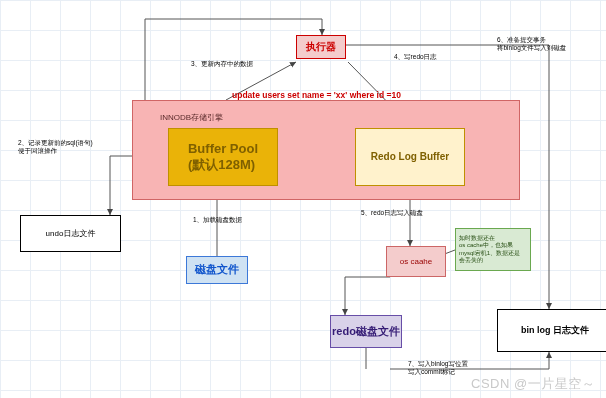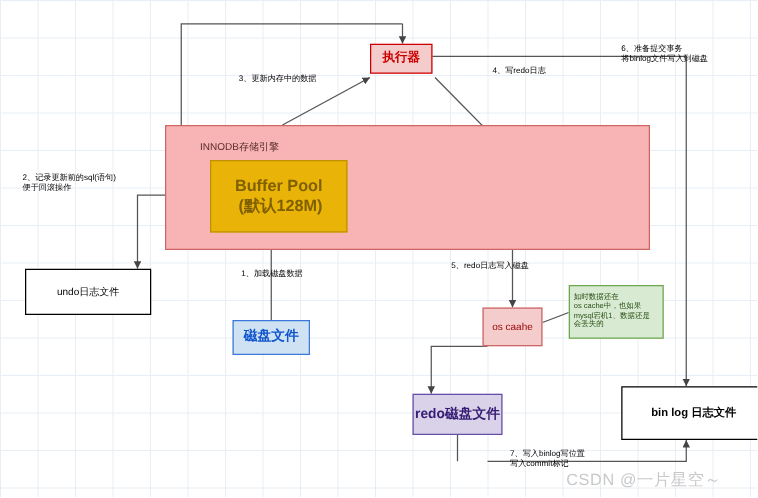--- a/index.html
+++ b/index.html
@@ -24,21 +24,21 @@
       linear-gradient(to right, #e8eef5 1px, transparent 1px),
       linear-gradient(to bottom, #e8eef5 1px, transparent 1px);
     background-size: 30px 30px;
   }
   .box {
     position: absolute;
     box-sizing: border-box;
     display: flex;
     align-items: center;
     justify-content: center;
-    text-align: right;
+    text-align: left;
     line-height: 1.25;
     white-space: pre-line;
   }
   .lbl {
     position: absolute;
     color: #000;
     white-space: pre-line;
     line-height: 1.3;
   }
   svg.lines {
@@ -91,36 +91,39 @@
 
       <path d="M455,250 L434,258"></path>
     </g>
   </svg>
 
   <div class="box" style="left:132px; top:100px; width:388px; height:100px; background:#f8b4b4; border:1px solid #d06565;
               align-items:flex-start; justify-content:flex-start;">
   </div>
   <div class="lbl" style="left:160px; top:113px; font-size:8px; color:#5b2b2b;">INNODB存储引擎</div>
 
+  <div class="lbl" style="left:232px; top:90px; font-size:8.5px; color:#cc0000; font-weight:bold;">update users set name = 'xx' where id =10</div>
 
   <div class="box" style="left:296px; top:35px; width:50px; height:24px; background:#f4cccc; border:1.5px solid #cc0000;
               color:#cc0000; font-size:10px; font-weight:bold;">执行器</div>
 
   <div class="box" style="left:168px; top:128px; width:110px; height:58px; background:#eab308; border:1.5px solid #bf9000;
               color:#7f6000; font-size:13px; font-weight:bold;">Buffer Pool
 (默认128M)</div>
 
+  <div class="box" style="left:355px; top:128px; width:110px; height:58px; background:#fff2cc; border:1.5px solid #bf9000;
+              color:#7f6000; font-size:10px; font-weight:bold;">Redo Log Buffer</div>
 
   <div class="box" style="left:20px; top:215px; width:101px; height:37px; background:#ffffff; border:1px solid #000000;
               color:#000; font-size:8px;">undo日志文件</div>
 
   <div class="box" style="left:186px; top:256px; width:62px; height:28px; background:#cfe2f3; border:1.5px solid #3c78d8;
               color:#1155cc; font-size:11px; font-weight:bold;">磁盘文件</div>
 
-  <div class="box" style="left:386px; top:246px; width:48px; height:31px; background:#f4cccc; border:1px solid #cc6666;
+  <div class="box" style="left:386px; top:246px; width:60px; height:31px; background:#f4cccc; border:1px solid #cc6666;
               color:#990000; font-size:8px;">os caahe</div>
 
   <div class="box" style="left:330px; top:315px; width:72px; height:33px; background:#d9d2e9; border:1.5px solid #674ea7;
               color:#351c75; font-size:11px; font-weight:bold;">redo磁盘文件</div>
 
   <div class="box" style="left:497px; top:309px; width:116px; height:43px; background:#ffffff; border:1px solid #000000;
               color:#000; font-size:9px; font-weight:bold;">bin log 日志文件</div>
 
   <div class="box" style="left:455px; top:228px; width:76px; height:43px; background:#d9ead3; border:1px solid #6aa84f;
               color:#274e13; font-size:6px; text-align:left; justify-content:flex-start; padding:3px;">如时数据还在
@@ -132,14 +135,14 @@
   <div class="lbl" style="left:18px; top:139px; font-size:6.5px;">2、记录更新前的sql(语句)
 便于回滚操作</div>
   <div class="lbl" style="left:191px; top:60px; font-size:6.5px;">3、更新内存中的数据</div>
   <div class="lbl" style="left:394px; top:53px; font-size:6.5px;">4、写redo日志</div>
   <div class="lbl" style="left:361px; top:209px; font-size:6.5px;">5、redo日志写入磁盘</div>
   <div class="lbl" style="left:497px; top:36px; font-size:6.5px;">6、准备提交事务
 将binlog文件写入到磁盘</div>
   <div class="lbl" style="left:408px; top:360px; font-size:6.5px;">7、写入binlog写位置
 写入commit标记</div>
 
-  <div class="wm" style="left:453px; top:375px;">CSDN @一片星空～</div>
+  <div class="wm" style="left:471px; top:375px;">CSDN @一片星空～</div>
 </div>
 
 </body></html>

